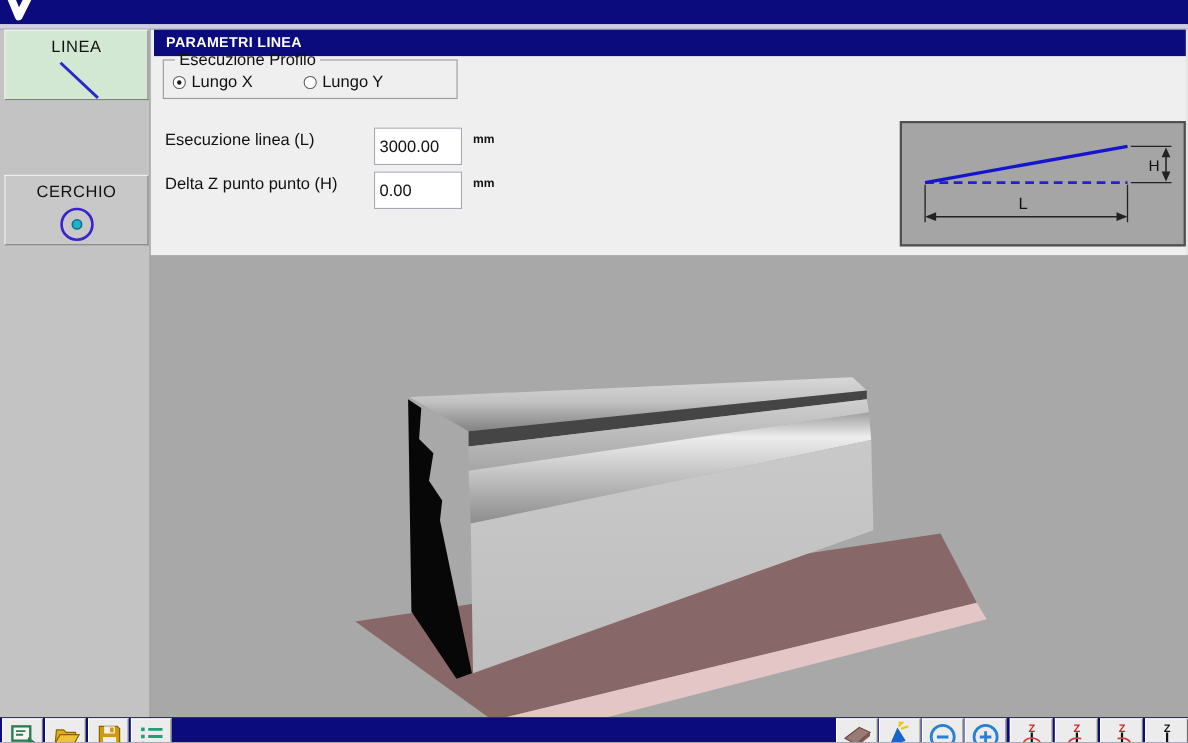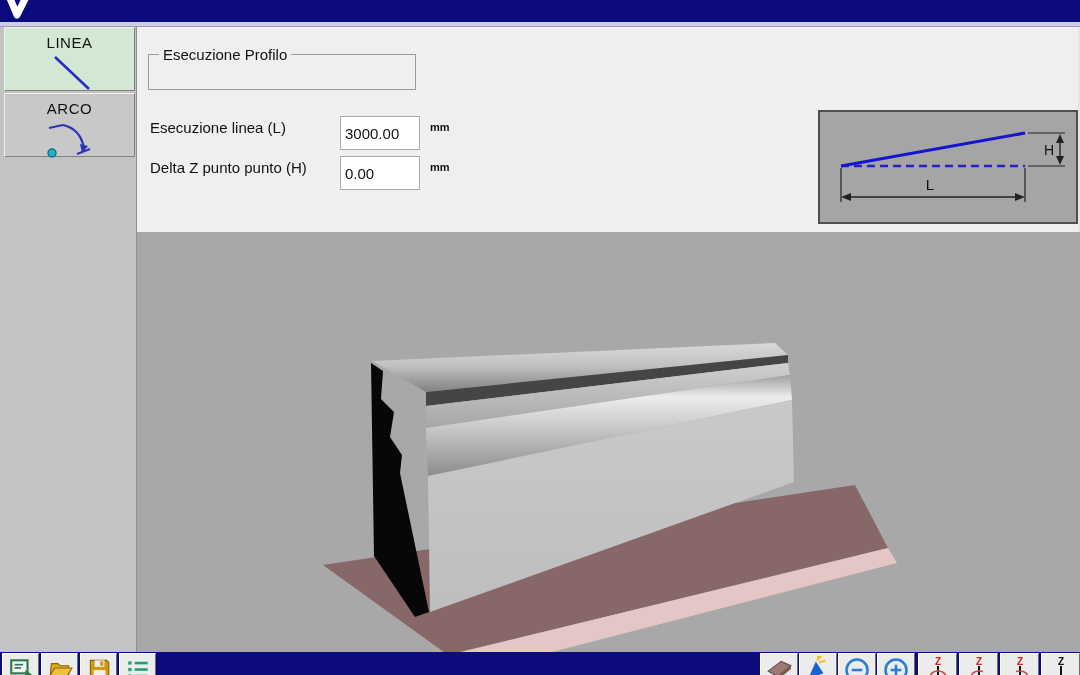--- a/index.html
+++ b/index.html
@@ -57,36 +57,44 @@
   </div>
   <div class="topstrip"></div>
 
   <div class="sidebar">
     <div class="side-btn sel" style="top:0px">
       <span class="lbl">LINEA</span>
       <svg width="60" height="40" viewBox="0 0 60 40">
         <line x1="15" y1="4" x2="49" y2="36" stroke="#2a28c8" stroke-width="2.6"></line>
       </svg>
     </div>
-    <div class="side-btn" style="top:66px">
-      <span class="lbl">ARCO</span>
-      <svg width="60" height="42" viewBox="0 0 60 42">
-        <line x1="9" y1="9" x2="23" y2="6" stroke="#2a33bb" stroke-width="2"></line>
-        <path d="M23,6 Q41,10 44,30" fill="none" stroke="#2a33bb" stroke-width="2.3"></path>
-        <polygon points="40,25 48,27 42,34" fill="#2a33bb"></polygon>
-        <line x1="37" y1="35" x2="50" y2="30" stroke="#2a33bb" stroke-width="2"></line>
-        <circle cx="12" cy="34" r="4" fill="#19b6c9" stroke="#156f8c" stroke-width="1.5"></circle>
+    <div class="side-btn" style="top:132px">
+      <span class="lbl">CERCHIO</span>
+      <svg width="60" height="40" viewBox="0 0 60 40">
+        <circle cx="30" cy="19" r="14" fill="none" stroke="#3a22cc" stroke-width="2.4"></circle>
+        <circle cx="30" cy="19" r="4.2" fill="#19b6c9" stroke="#156f8c" stroke-width="1.5"></circle>
       </svg>
     </div>
   </div>
 
   <div class="panel">
+    <div class="panel-header">PARAMETRI LINEA</div>
 
     <fieldset class="group">
       <legend>Esecuzione Profilo</legend>
+      <div class="radio-row">
+        <span class="radio-opt">
+          <span class="radio-circle checked"></span>
+          <span>Lungo X</span>
+        </span>
+        <span class="radio-opt">
+          <span class="radio-circle"></span>
+          <span>Lungo Y</span>
+        </span>
+      </div>
     </fieldset>
 
     <div class="field-row" style="top:89px; width:480px;">
       <span class="flabel">Esecuzione linea (L)</span>
       <input type="text" value="3000.00" style="">
       <span class="unit">mm</span>
     </div>
     <div class="field-row" style="top:129px; width:480px;">
       <span class="flabel">Delta Z punto punto (H)</span>
       <input type="text" value="0.00" style="">

